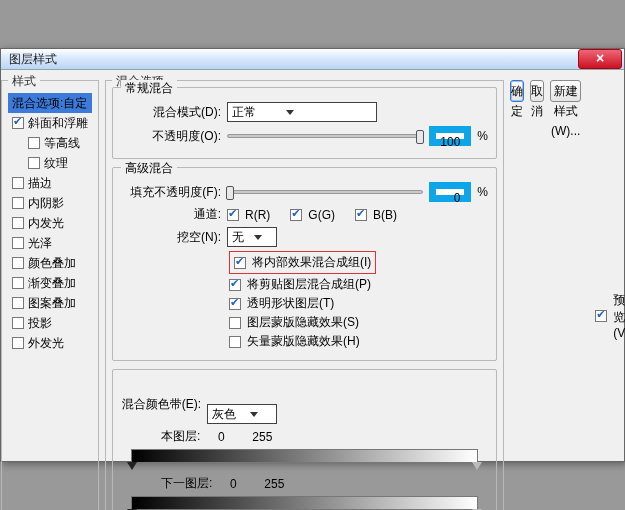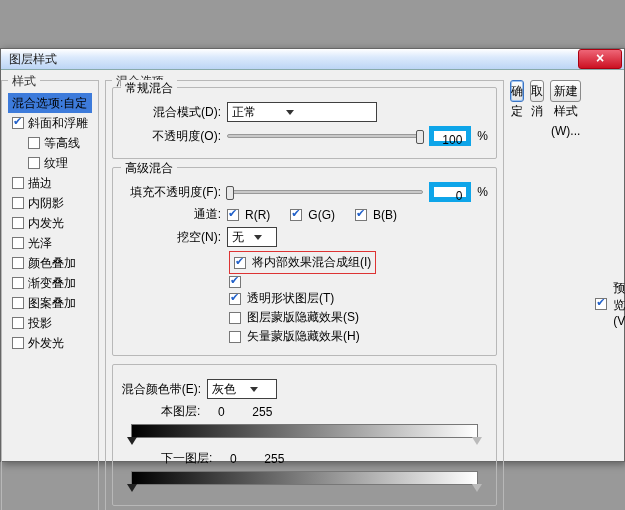--- a/index.html
+++ b/index.html
@@ -21,21 +21,21 @@
 .group { border:1px solid #b8b8b8; border-radius:2px; padding:10px 8px 8px 8px; position:relative; margin-bottom:8px; }
 .group > .legend { position:absolute; top:-8px; left:8px; background:#f0f0f0; padding:0 4px; }
 .frow { display:flex; align-items:center; gap:6px; margin:4px 0; }
 .lbl { width:100px; text-align:right; }
 .lbl2 { width:80px; text-align:right; }
 select, .selectlike { border:1px solid #404040; background:#fff; height:20px; padding:0 4px; }
 .selectlike { display:inline-flex; align-items:center; gap:30px; }
 .caret { width:0;height:0;border-left:4px solid transparent;border-right:4px solid transparent;border-top:5px solid #333; display:inline-block;}
 .slider { flex:1; height:4px; background:#c9c9c9; border:1px solid #999; position:relative; border-radius:2px; width:130px;}
 .slider .thumb { position:absolute; top:-5px; width:8px; height:14px; background:#e8e8e8; border:1px solid #555; border-radius:2px; }
-.numbox { width:42px; height:20px; border:5px solid #0ea5e9; background:#fff; text-align:right; padding:2px 4px; }
+.numbox { width:42px; height:20px; border:7px solid #0ea5e9; background:#fff; text-align:right; padding:2px 4px; }
 .hlbox { border:1px solid #d33; padding:2px 4px; display:inline-flex; align-items:center; gap:6px;}
 .rightcol { width:106px; display:flex; flex-direction:row; gap:6px; align-items:stretch; }
 .btn { height:22px; border:1px solid #8a8a8a; background:linear-gradient(#fefefe,#e4e4e4); border-radius:3px; cursor:pointer; text-align:center; line-height:20px; }
 .btn.primary { border:1px solid #3a74c4; box-shadow:0 0 0 1px #9ec3f0 inset; }
 .preview { width:60px; height:60px; border:1px solid #aaa; background:linear-gradient(135deg,#fff 0%,#fff 48%, #bbb 52%, #eee 100%); margin:4px auto 0; }
 .blendbar { height:14px; position:relative; margin:2px 10px 12px 10px;}
 .blendbar .grad { position:absolute; inset:0; border:1px solid #777;}
 .blendbar .grad.black { background:linear-gradient(90deg,#000,#fff);}
 .blendbar .tri { position:absolute; width:0;height:0;border-left:5px solid transparent;border-right:5px solid transparent; top:13px;}
 .blendbar .tri.bk { border-top:8px solid #222; }
@@ -163,40 +163,41 @@
           </div>
           <div id="advopts" style="margin-left:108px;">
               <div class="frow" style="margin: 2px 0px;">
                 <span class="hlbox">
                   <span class="chk on"></span>
                   <span>将内部效果混合成组(I)</span>
                 </span>
               </div>
               <div class="frow" style="margin: 2px 0px;">
                 <span class="chk on"></span>
+                <span>将剪贴图层混合成组(P)</span>
               </div>
               <div class="frow" style="margin: 2px 0px;">
                 <span class="chk on"></span>
                 <span>透明形状图层(T)</span>
               </div>
               <div class="frow" style="margin: 2px 0px;">
                 <span class="chk"></span>
                 <span>图层蒙版隐藏效果(S)</span>
               </div>
               <div class="frow" style="margin: 2px 0px;">
                 <span class="chk"></span>
                 <span>矢量蒙版隐藏效果(H)</span>
               </div>
             </div>
         </div>
 
         <div class="group">
           <div class="frow">
             <span class="lbl2">混合颜色带(E):</span>
-            <div class="selectlike" style="width:70px;gap:14px;">
+            <div class="selectlike" style="width:70px;gap:14px;margin-top:20px;">
               <span>灰色</span>
                 <span class="caret"></span>
             </div>
           </div>
           <div class="frow" style="margin-left:40px;">
             <span>本图层:</span>
             <span style="width:30px;text-align:center;">0</span>
             <span style="width:40px;text-align:center;">255</span>
           </div>
           <div class="blendbar">

